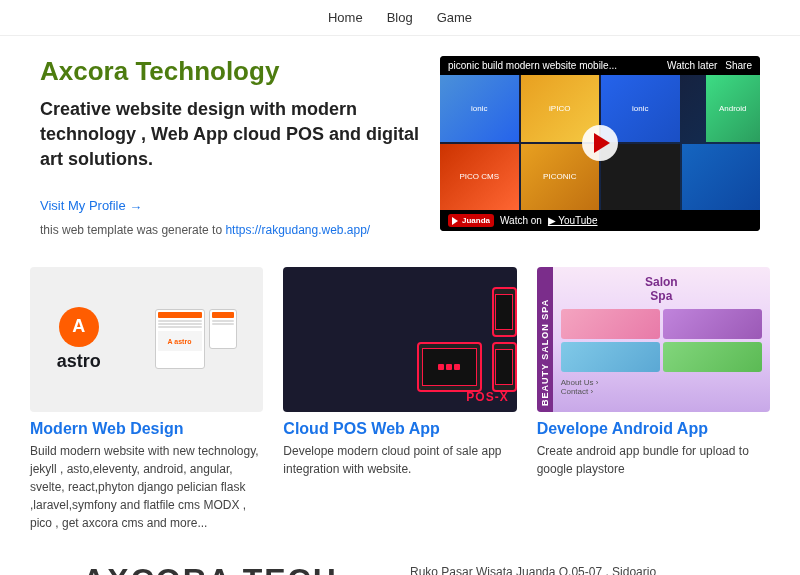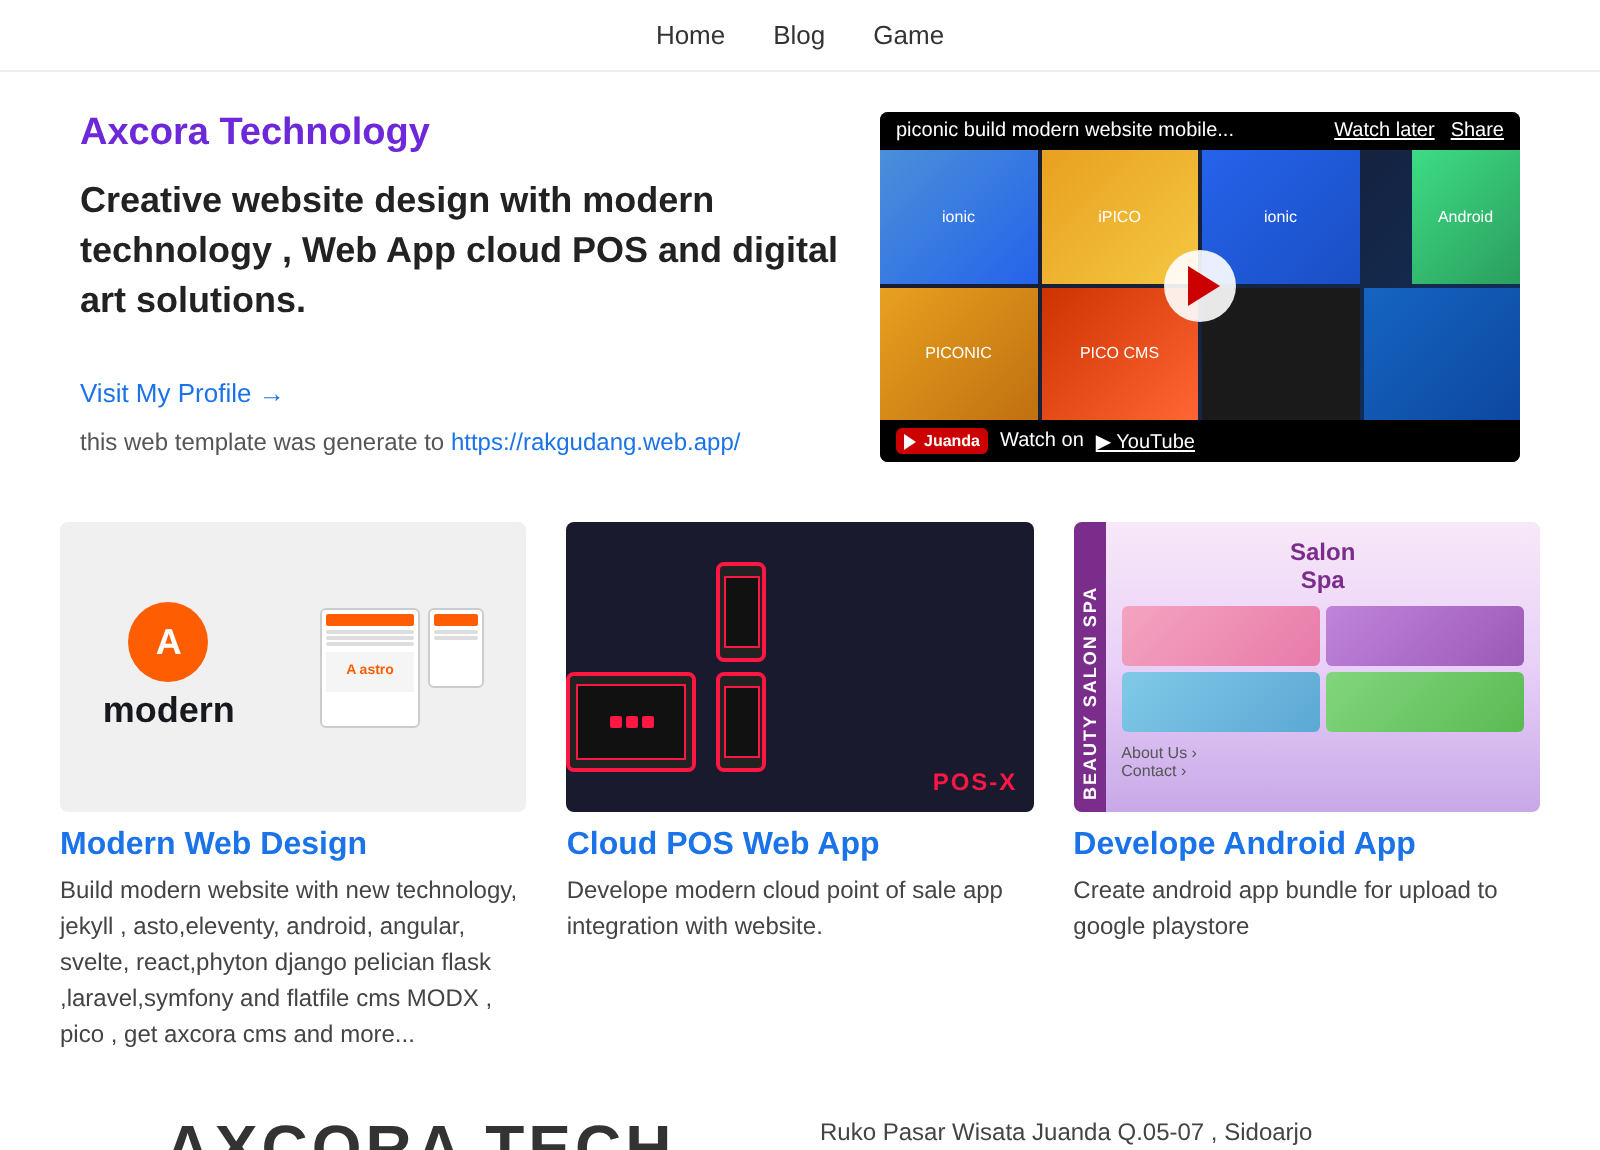--- a/index.html
+++ b/index.html
@@ -5,33 +5,33 @@
     * { margin: 0; padding: 0; box-sizing: border-box; }
     body { font-family: Arial, sans-serif; font-size: 14px; color: #333; background: #fff; width: 800px; }
 
     
     nav { display: flex; justify-content: center; gap: 24px; padding: 10px 0; border-bottom: 1px solid #eee; }
     nav a { text-decoration: none; color: #333; font-size: 13px; }
 
     
     .hero { display: flex; padding: 20px 40px; gap: 20px; align-items: flex-start; }
     .hero-text { flex: 1; max-width: 380px; }
-    .hero-text h1 { font-size: 19px; font-weight: bold; color: #6d28d9; margin-bottom: 10px; }
+    .hero-text h1 { font-size: 26px; font-weight: bold; color: #4d7c0f; margin-bottom: 10px; }
     .hero-text p.tagline { font-size: 18px; font-weight: bold; color: #222; line-height: 1.4; margin-bottom: 24px; }
     .hero-text a.profile-link { color: #1a73e8; text-decoration: none; font-size: 13px; }
     .hero-text p.template-note { font-size: 12px; color: #555; margin-top: 10px; }
     .hero-text p.template-note a { color: #1a73e8; text-decoration: none; }
 
     
     .video-container { flex: 1; max-width: 320px; }
     .video-placeholder { width: 320px; height: 175px; background: #000000; border-radius: 4px; overflow: hidden; position: relative; display: flex; flex-direction: column; }
     .video-top-bar { background: rgba(0,0,0,0.7); display: flex; justify-content: space-between; align-items: center; padding: 4px 8px; }
     .video-title { color: #fff; font-size: 10px; flex: 1; overflow: hidden; white-space: nowrap; text-overflow: ellipsis; }
     .video-actions { display: flex; gap: 8px; }
-    .video-actions span { color: #fff; font-size: 10px; text-decoration: underline; }
+    .video-actions span { color: #fff; font-size: 10px; }
     .video-content { flex: 1; background: linear-gradient(135deg, #1a1a2e 0%, #16213e 50%, #0f3460 100%); display: flex; align-items: center; justify-content: center; position: relative; overflow: hidden; }
     .video-grid { display: grid; grid-template-columns: repeat(4, 1fr); gap: 2px; width: 100%; height: 100%; }
     .video-cell { background: #333; overflow: hidden; position: relative; display: flex; align-items: center; justify-content: center; font-size: 8px; color: #fff; }
     .video-cell.ionic { background: linear-gradient(135deg, #4a90d9, #2563eb); }
     .video-cell.pico { background: linear-gradient(135deg, #e8a020, #f5c842); }
     .video-cell.ionic2 { background: linear-gradient(135deg, #2563eb, #1a4fc4); }
     .video-cell.android { background: linear-gradient(135deg, #3ddc84, #2b9e5e); margin-left: 24px; }
     .video-cell.picocms { background: linear-gradient(135deg, #cc3300, #ff6633); }
     .video-cell.piconic { background: linear-gradient(135deg, #e8a020, #c07010); }
     .video-cell.dark { background: #1a1a1a; }
@@ -53,21 +53,21 @@
     .astro-logo { width: 40px; height: 40px; background: #ff5d01; border-radius: 50%; display: flex; align-items: center; justify-content: center; color: #fff; font-weight: bold; font-size: 18px; }
     .astro-text { font-size: 18px; font-weight: bold; color: #17191e; }
     .astro-devices { display: flex; gap: 4px; }
     .astro-screen { background: #fff; border: 1px solid #ccc; border-radius: 3px; display: flex; flex-direction: column; padding: 2px; }
     .astro-screen-big { width: 50px; height: 60px; }
     .astro-screen-small { width: 28px; height: 40px; }
     .astro-screen-header { height: 6px; background: #ff5d01; border-radius: 1px; margin-bottom: 2px; }
     .astro-screen-line { height: 2px; background: #ddd; margin-bottom: 1px; border-radius: 1px; }
 
     
-    .pos-bg { background: #1a1a2e; position: relative; overflow: hidden; border-radius: 4px; height: 145px; display: flex; align-items: center; justify-content: flex-start; }
+    .pos-bg { background: #1a1a2e; position: relative; overflow: hidden; border-radius: 4px; height: 145px; display: flex; align-items: center; justify-content: flex-end; }
     .pos-devices { display: flex; gap: 10px; align-items: flex-end; }
     .pos-monitor { background: #222; border: 2px solid #ff1744; border-radius: 4px; width: 65px; height: 50px; display: flex; align-items: center; justify-content: center; }
     .pos-monitor-screen { width: 55px; height: 38px; background: #111; border: 1px solid #ff1744; display: flex; align-items: center; justify-content: center; }
     .pos-phone { background: #222; border: 2px solid #ff1744; border-radius: 4px; width: 25px; height: 50px; display: flex; align-items: center; justify-content: center; }
     .pos-phone-screen { width: 18px; height: 36px; background: #111; border: 1px solid #ff1744; }
     .pos-badge { position: absolute; bottom: 8px; right: 8px; color: #ff1744; font-weight: bold; font-size: 12px; letter-spacing: 1px; }
     .pos-red-grid { display: flex; gap: 2px; }
     .pos-red-dot { width: 6px; height: 6px; background: #ff1744; border-radius: 1px; }
 
     
@@ -114,22 +114,22 @@
           <span>Watch later</span>
           <span>Share</span>
         </div>
       </div>
       <div class="video-content">
         <div class="video-grid">
           <div class="video-cell ionic">ionic</div>
           <div class="video-cell pico">iPICO</div>
           <div class="video-cell ionic2">ionic</div>
           <div class="video-cell android">Android</div>
+          <div class="video-cell picocms">PICO CMS</div>
           <div class="video-cell piconic">PICONIC</div>
-          <div class="video-cell picocms">PICO CMS</div>
           <div class="video-cell dark"></div>
           <div class="video-cell blue2"></div>
         </div>
         <div class="play-overlay">
           <div class="play-triangle"></div>
         </div>
       </div>
       <div class="video-bottom-bar">
         <div class="yt-logo">
           <div class="yt-play"></div>
@@ -141,21 +141,21 @@
     </div>
   </div>
 </div>
 
 <div class="cards">
 
   <div class="card">
     <div class="astro-inner">
       <div class="astro-logo-area">
         <div class="astro-logo">A</div>
-        <span class="astro-text">modern</span>
+        <span class="astro-text">astro</span>
       </div>
       <div class="astro-devices">
         <div class="astro-screen astro-screen-big">
           <div class="astro-screen-header"></div>
           <div class="astro-screen-line"></div>
           <div class="astro-screen-line"></div>
           <div class="astro-screen-line"></div>
           <div style="height:20px;background:#f5f5f5;margin-top:2px;display:flex;align-items:center;justify-content:center;">
             <span style="font-size:7px;color:#ff5d01;font-weight:bold;">A astro</span>
           </div>

